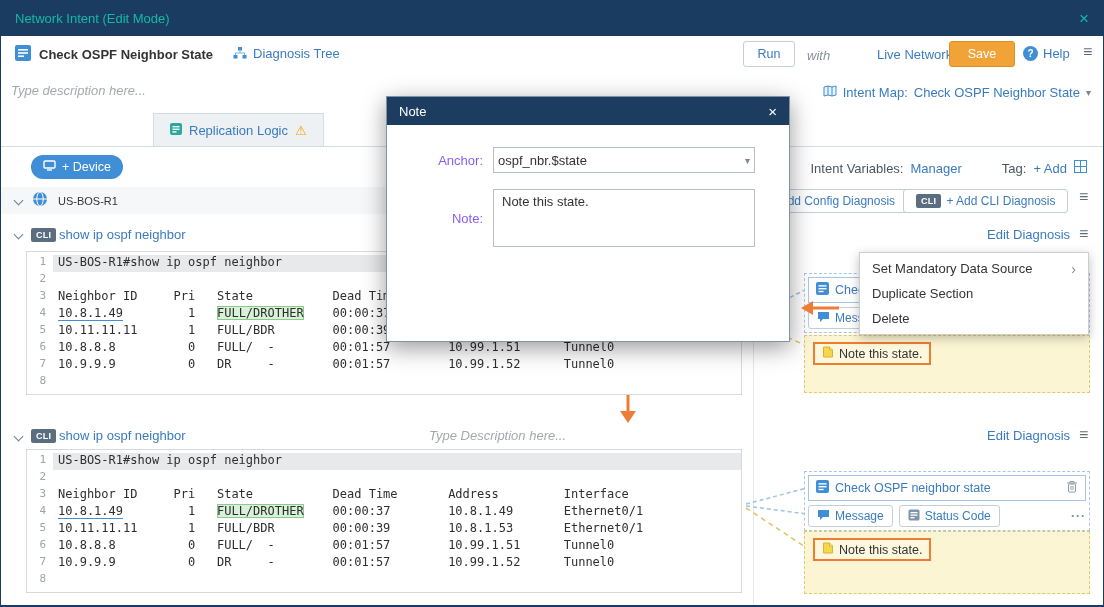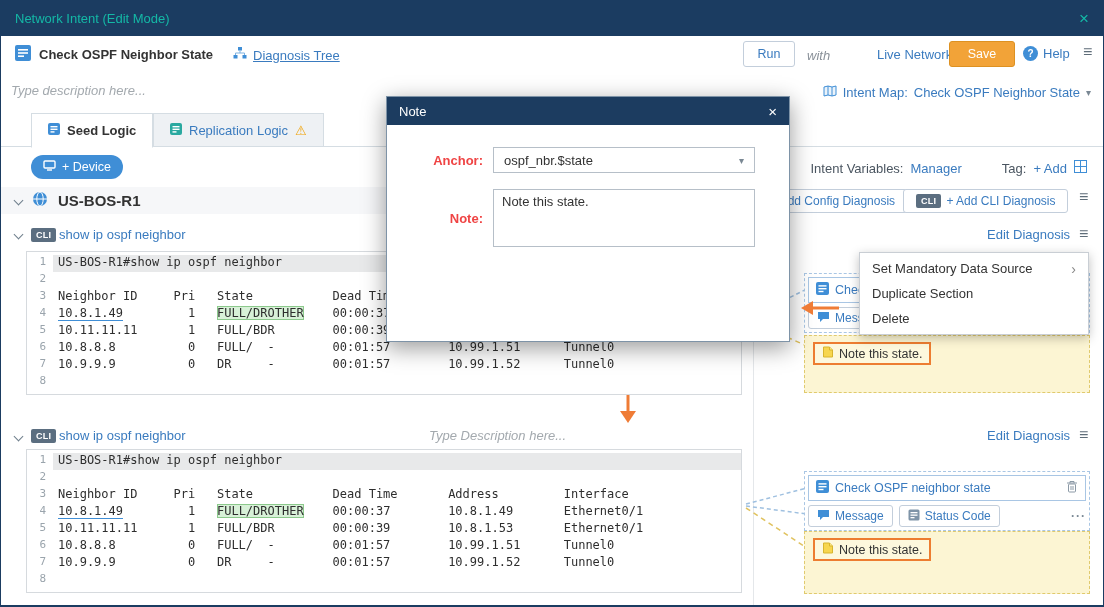--- a/index.html
+++ b/index.html
@@ -38,21 +38,21 @@
 
   
   .tabsrow{position:absolute;left:0;top:112px;width:100%;height:34px;border-bottom:1px solid #d5dde3;background:#fff;}
   .tab{position:absolute;top:0;height:34px;display:flex;align-items:center;gap:7px;padding:0 16px;
        font-size:13px;border:1px solid #d5dde3;background:#eef1f4;color:#3a7bbf;cursor:pointer;}
   .tab.active{background:#fff;height:35px;border-bottom:1px solid #fff;color:#333;font-weight:bold;}
 
   .vdiv{position:absolute;left:752px;top:146px;width:1px;height:460px;background:#e4e7ea;}
   .devbar{position:absolute;left:0;top:186px;width:752px;height:27px;background:#f6f7f9;display:flex;
           align-items:center;gap:10px;padding:0 14px;}
-  .devbar .name{font-weight:bold;font-size:15px;text-align:center;}
+  .devbar .name{font-weight:normal;font-size:11px;text-align:center;}
 
   
   .codeblock{position:absolute;left:25px;width:716px;height:144px;border:1px solid #d6dade;background:#fff;padding-top:3px;}
   .crow{display:flex;height:17px;line-height:17px;}
   .cnum{width:26px;text-align:right;padding-right:7px;color:#9aa4ac;font:11px "DejaVu Sans Mono",monospace;flex:none;}
   .ctext{white-space:pre;font:12px "DejaVu Sans Mono",monospace;color:#2e2e2e;padding-left:5px;flex:1;}
   .crow.first .ctext{background:#e8e9ea;}
   .anchor-ip{border-bottom:1px solid #3f8ed6;cursor:pointer;}
   .anchor-state{background:#d8f1d8;box-shadow:inset 0 0 0 1px #8cc98c;cursor:pointer;}
 
@@ -73,22 +73,22 @@
   .menu .mi .sub{margin-left:auto;color:#888;font-size:14px;}
   .add-note-box{display:inline-block;border:2px solid #ed7d31;padding:0 6px;line-height:18px;}
 
   
   .modal{position:absolute;left:385px;top:95px;width:404px;height:246px;background:#fff;border:1px solid #7e93a7;
          box-shadow:0 6px 22px rgba(0,0,0,.4);z-index:50;}
   .modal-h{height:28px;background:#1c3c60;color:#fff;display:flex;align-items:center;padding:0 12px;}
   .modal-h .close{margin-left:auto;font-size:15px;cursor:pointer;}
   .mrow{display:flex;margin-top:22px;}
   .mrow.center{align-items:center;}
-  .mlabel{width:106px;text-align:right;padding-right:10px;color:#ef4444;flex:none;font-weight:bold;}
-  .mselect{width:262px;height:26px;border:1px solid #b6bfc8;display:flex;align-items:center;padding:0 10px;
+  .mlabel{width:106px;text-align:right;padding-right:10px;color:#8b5cf6;flex:none;}
+  .mselect{width:262px;height:26px;border:1px solid #b6bfc8;display:flex;align-items:center;padding:0 4px;
            color:#333;cursor:pointer;background:#fff;}
   .mselect .caret{margin-left:auto;}
   textarea.mnote{width:262px;height:58px;border:1px solid #b6bfc8;resize:none;
                  font:13px "Liberation Sans",sans-serif;color:#333;padding:4px 8px;}
   .mfooter{display:flex;justify-content:flex-end;align-items:center;gap:22px;margin-top:20px;padding-right:26px;}
 
   .editlink{position:absolute;color:#3a7bbf;font-size:13px;cursor:pointer;}
   svg.overlay{position:absolute;left:0;top:0;pointer-events:none;}
 </style>
 </head>
@@ -103,21 +103,21 @@
 
   <span class="abs" style="left:14px;top:44px;">
     <svg width="16" height="16">
         <rect width="16" height="16" rx="2" fill="#3f8ed6"></rect>
         <rect x="3" y="4" width="10" height="1.6" fill="#fff"></rect>
         <rect x="3" y="7.2" width="10" height="1.6" fill="#fff"></rect>
         <rect x="3" y="10.4" width="6" height="1.6" fill="#fff"></rect>
       </svg>
   </span>
   <span class="abs" style="left:38px;top:46px;font-weight:bold;">Check OSPF Neighbor State</span>
-  <span class="abs link" style="left:232px;top:45px;display:inline-flex;align-items:flex-end;gap:6px;text-decoration:underline;">
+  <span class="abs link" style="left:232px;top:45px;display:inline-flex;align-items:flex-start;gap:6px;">
     <span>
       <svg width="14" height="14">
           <rect x="5" y="1" width="4" height="3.5" fill="#3f8ed6"></rect>
           <rect x="0.5" y="9" width="4" height="3.5" fill="#3f8ed6"></rect>
           <rect x="9.5" y="9" width="4" height="3.5" fill="#3f8ed6"></rect>
           <path d="M7 4.5 V7 M2.5 9 V7 H11.5 V9" stroke="#7fb2e0" fill="none"></path>
         </svg>
     </span>
     <span>Diagnosis Tree</span>
   </span>
@@ -138,31 +138,20 @@
           <path d="M1 2 L5 1 L9 2 L13 1 V10 L9 11 L5 10 L1 11 Z" fill="#eaf3fb" stroke="#3f8ed6"></path>
           <path d="M5 1 V10 M9 2 V11" stroke="#3f8ed6" fill="none"></path>
         </svg>
     </span>
     <span class="link">Intent Map:</span>
     <span class="link">Check OSPF Neighbor State</span>
     <span class="caret">▾</span>
   </span>
 
   <div class="tabsrow">
-    <div class="tab active" style="left:30px;">
-      <span>
-        <svg width="12" height="12">
-            <rect width="12" height="12" rx="2" fill="#3f8ed6"></rect>
-            <rect x="2.5" y="3" width="7" height="1.4" fill="#fff"></rect>
-            <rect x="2.5" y="5.6" width="7" height="1.4" fill="#fff"></rect>
-            <rect x="2.5" y="8.2" width="4" height="1.4" fill="#fff"></rect>
-          </svg>
-      </span>
-      <span>Seed Logic</span>
-    </div>
     <div class="tab" style="left:152px;">
       <span>
         <svg width="12" height="12">
             <rect width="12" height="12" rx="2" fill="#2aa9a0"></rect>
             <rect x="2.5" y="3" width="7" height="1.4" fill="#fff"></rect>
             <rect x="2.5" y="5.6" width="7" height="1.4" fill="#fff"></rect>
             <rect x="2.5" y="8.2" width="4" height="1.4" fill="#fff"></rect>
           </svg>
       </span>
       <span>Replication Logic</span>

